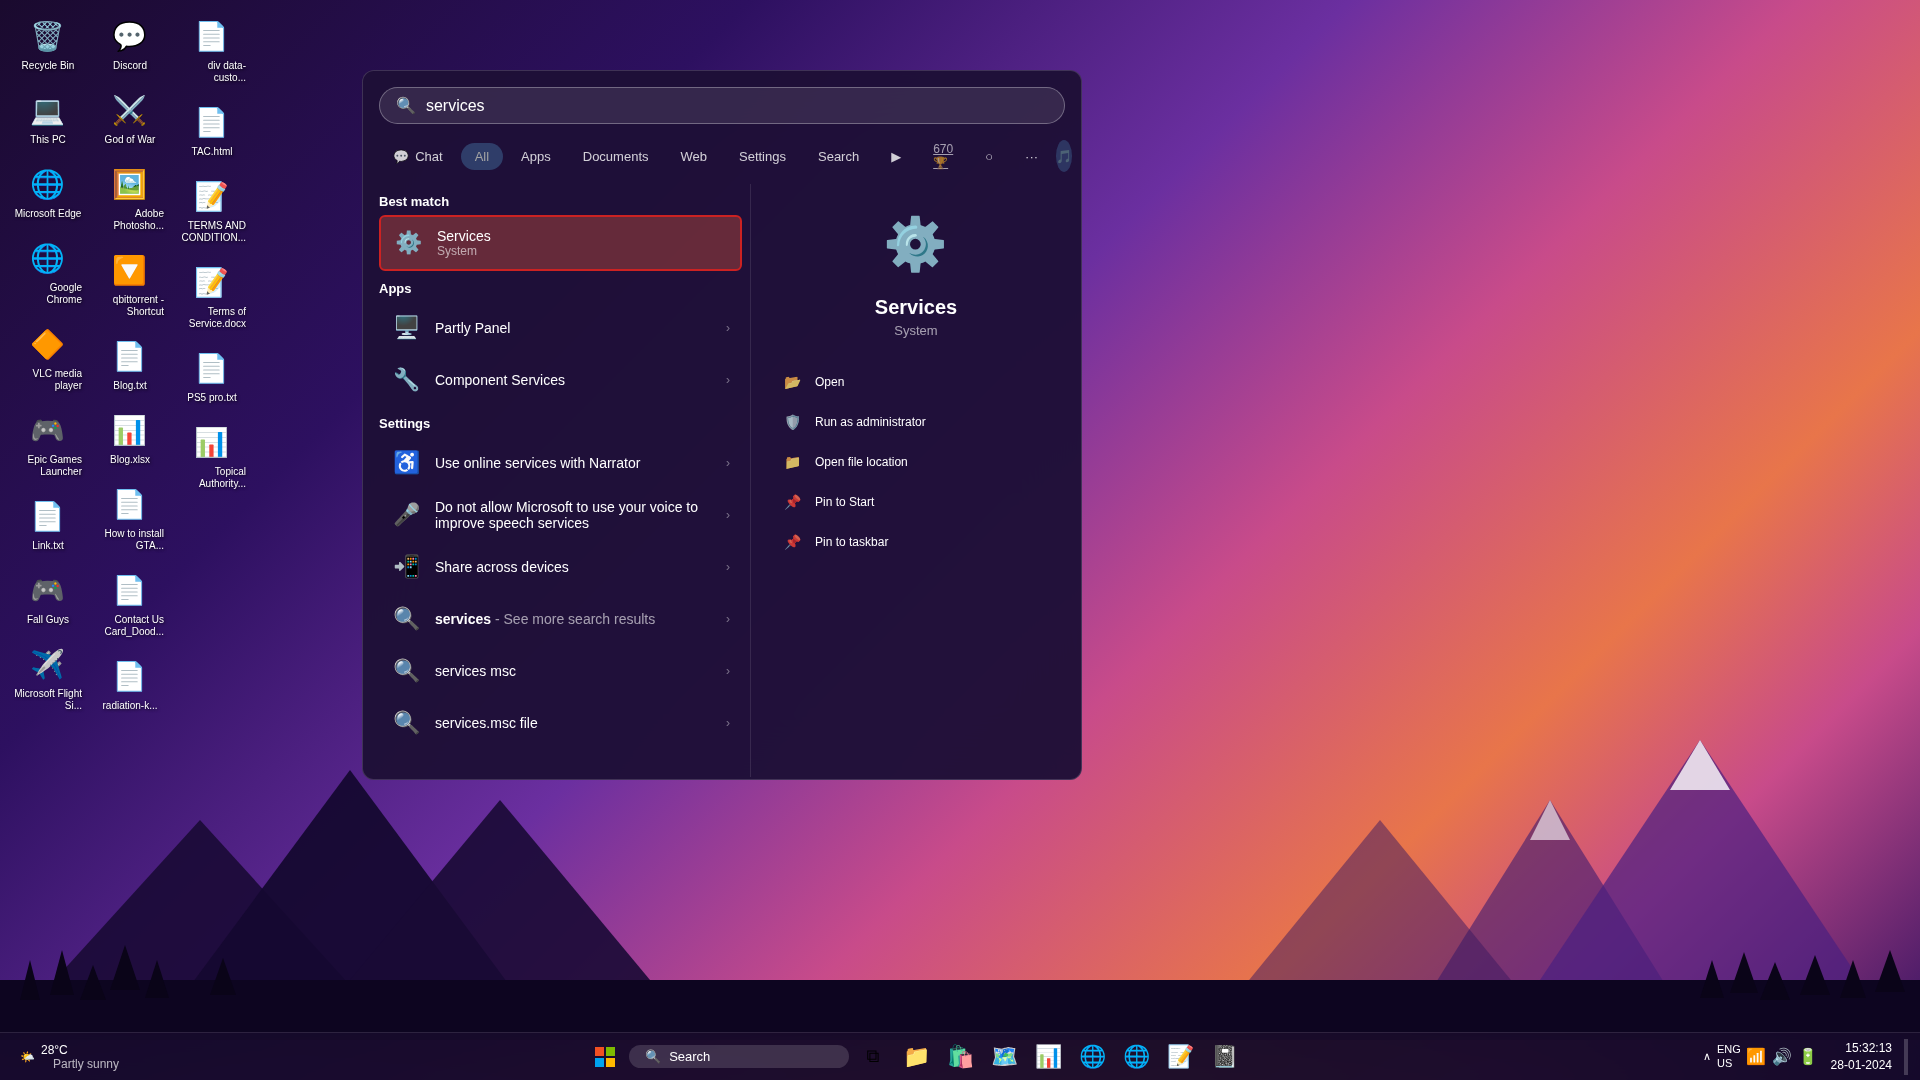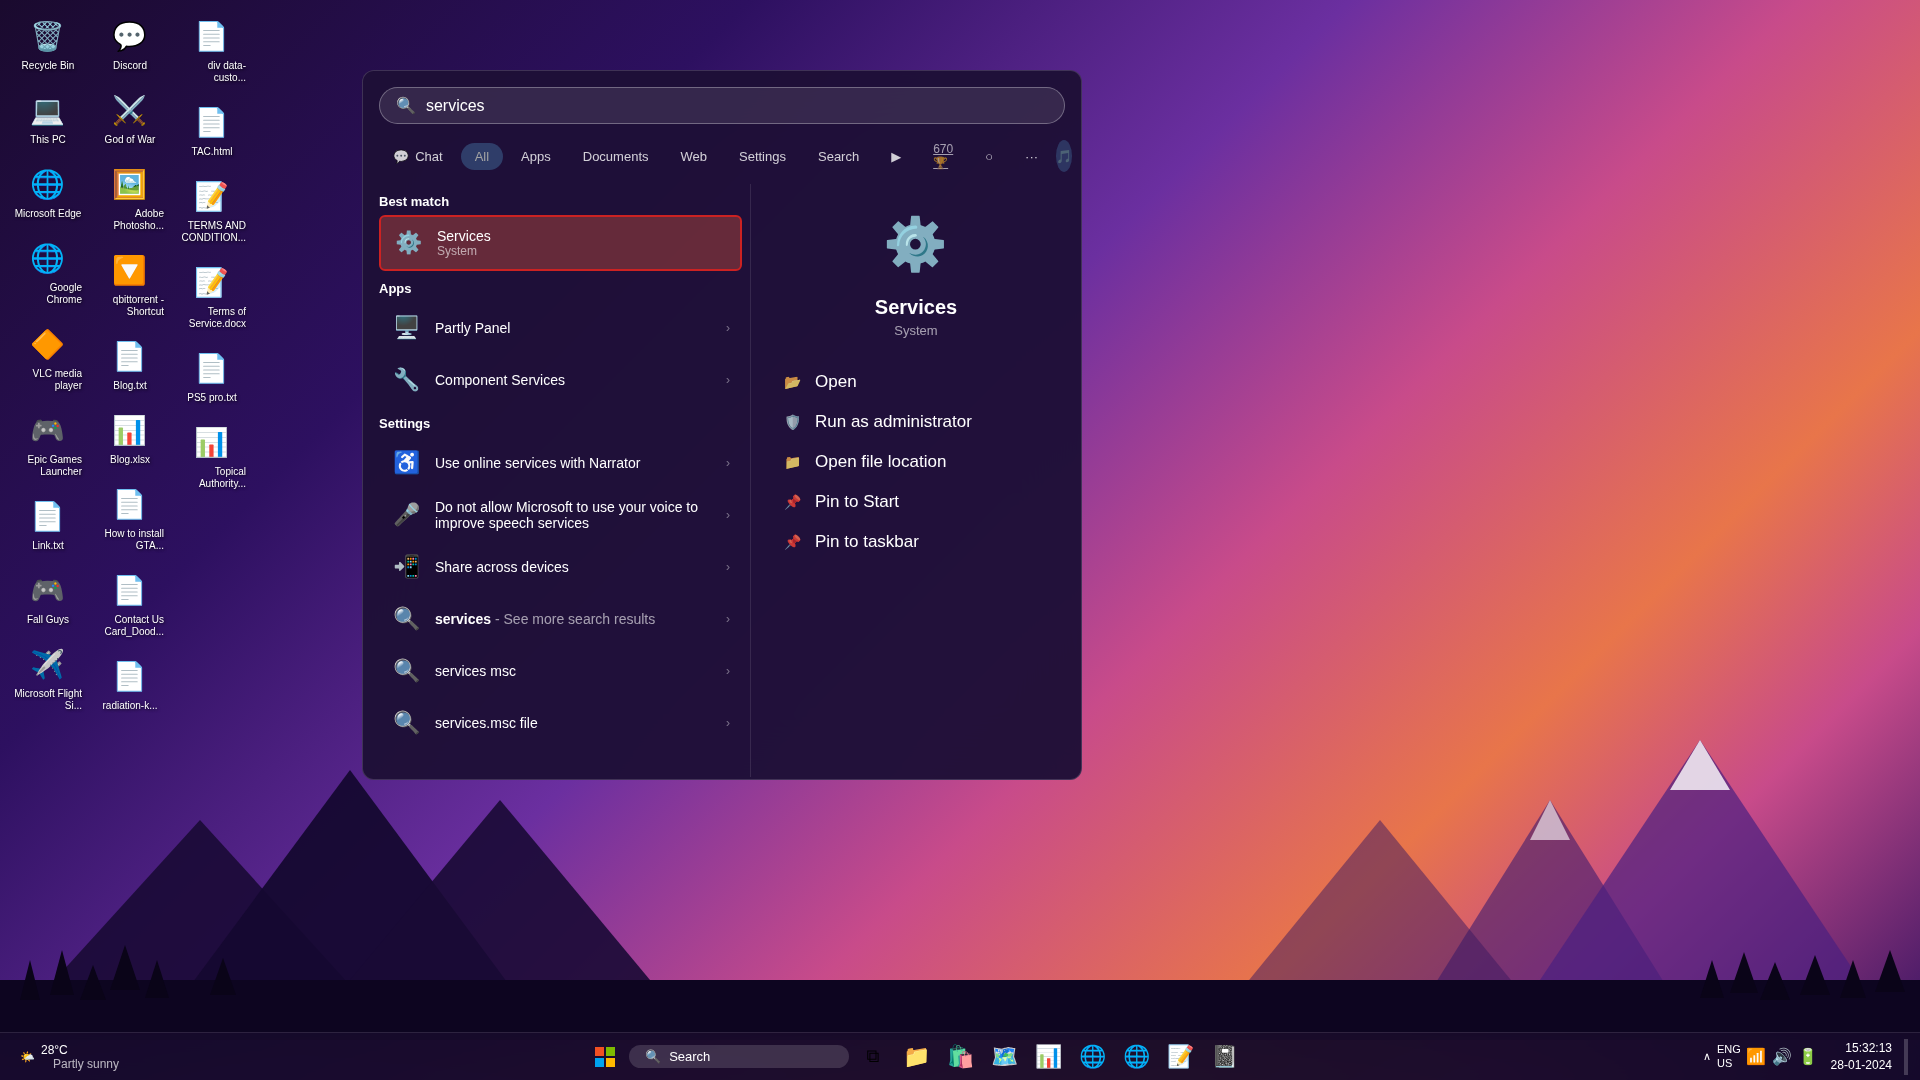--- a/index.html
+++ b/index.html
@@ -330,21 +330,21 @@
       height: 20px;
       display: flex;
       align-items: center;
       justify-content: center;
       font-size: 14px;
       color: rgba(255,255,255,0.8);
     }
 
     .action-item .action-label {
       color: white;
-      font-size: 17px;
+      font-size: 12px;
     }
 
     
     .mountain-svg {
       position: absolute;
       bottom: 40px;
       left: 0;
       right: 0;
       z-index: 2;
     }

